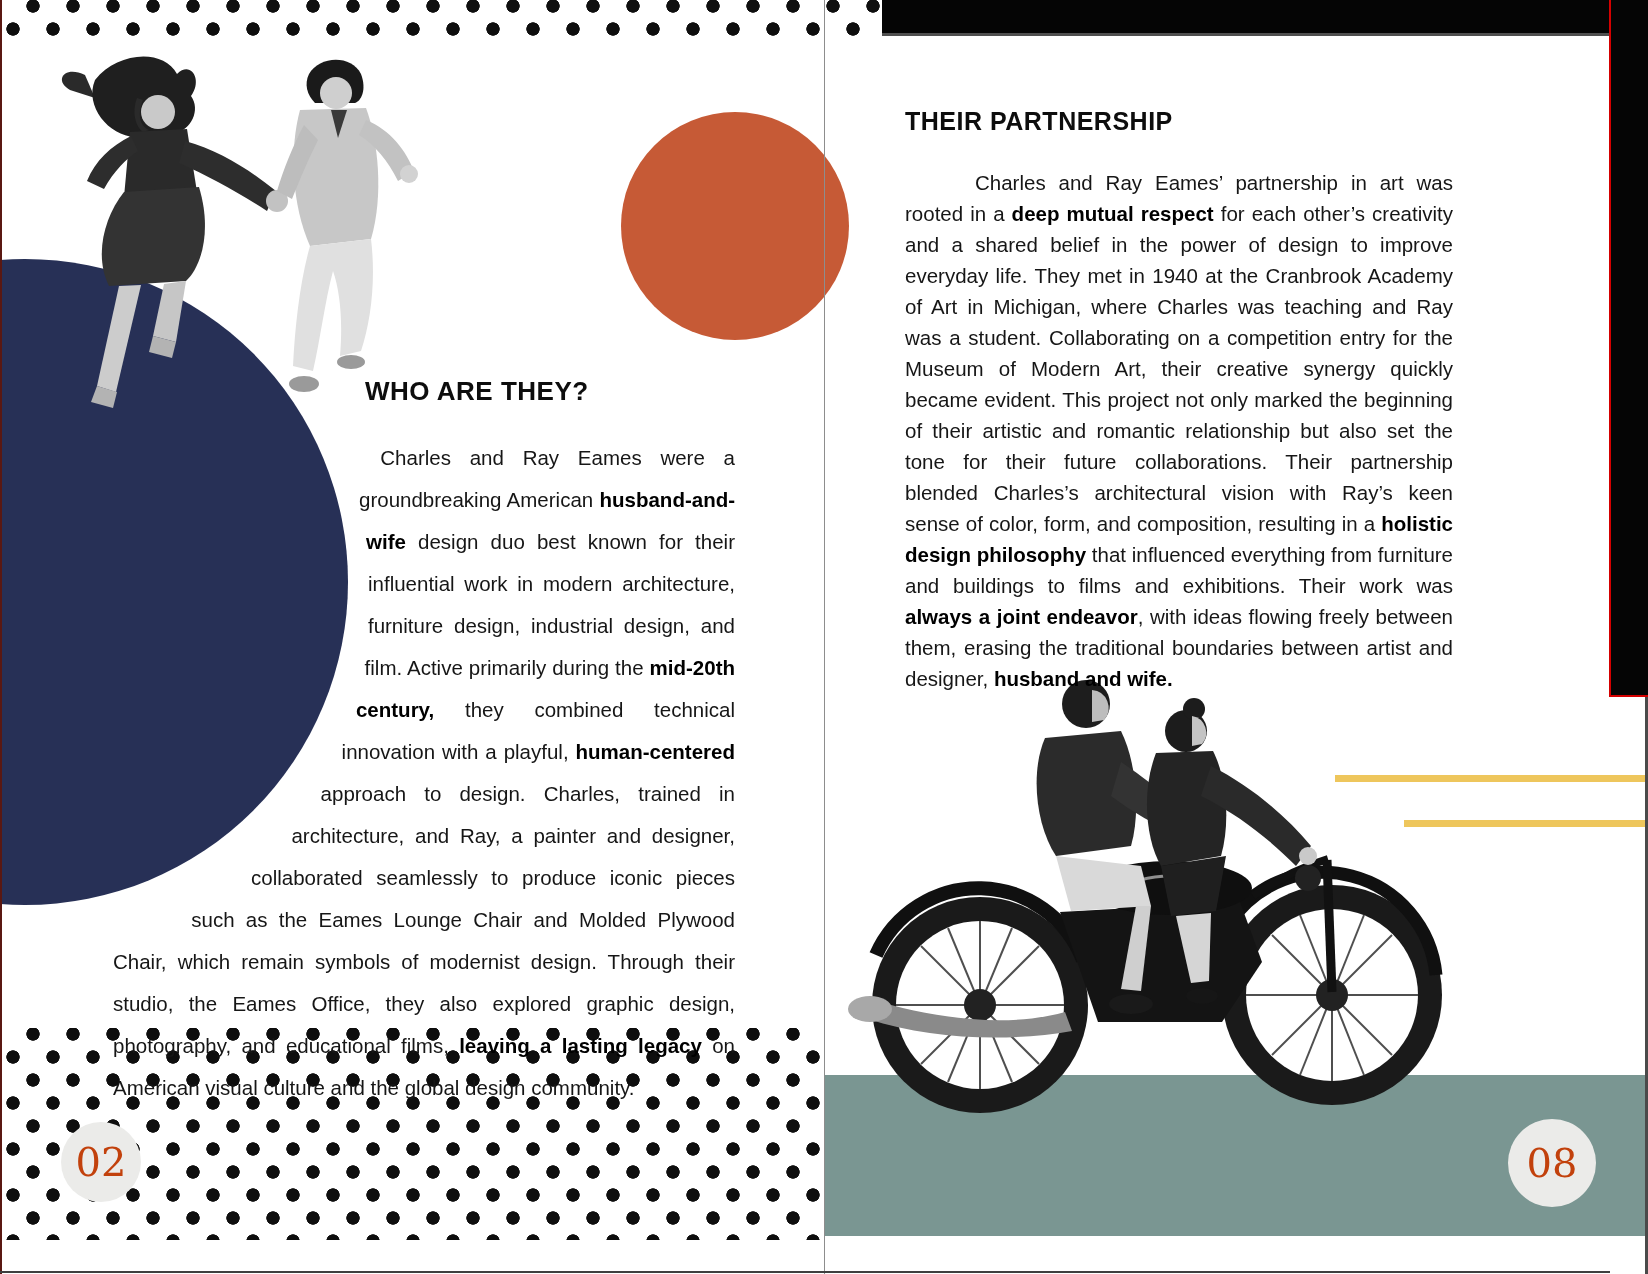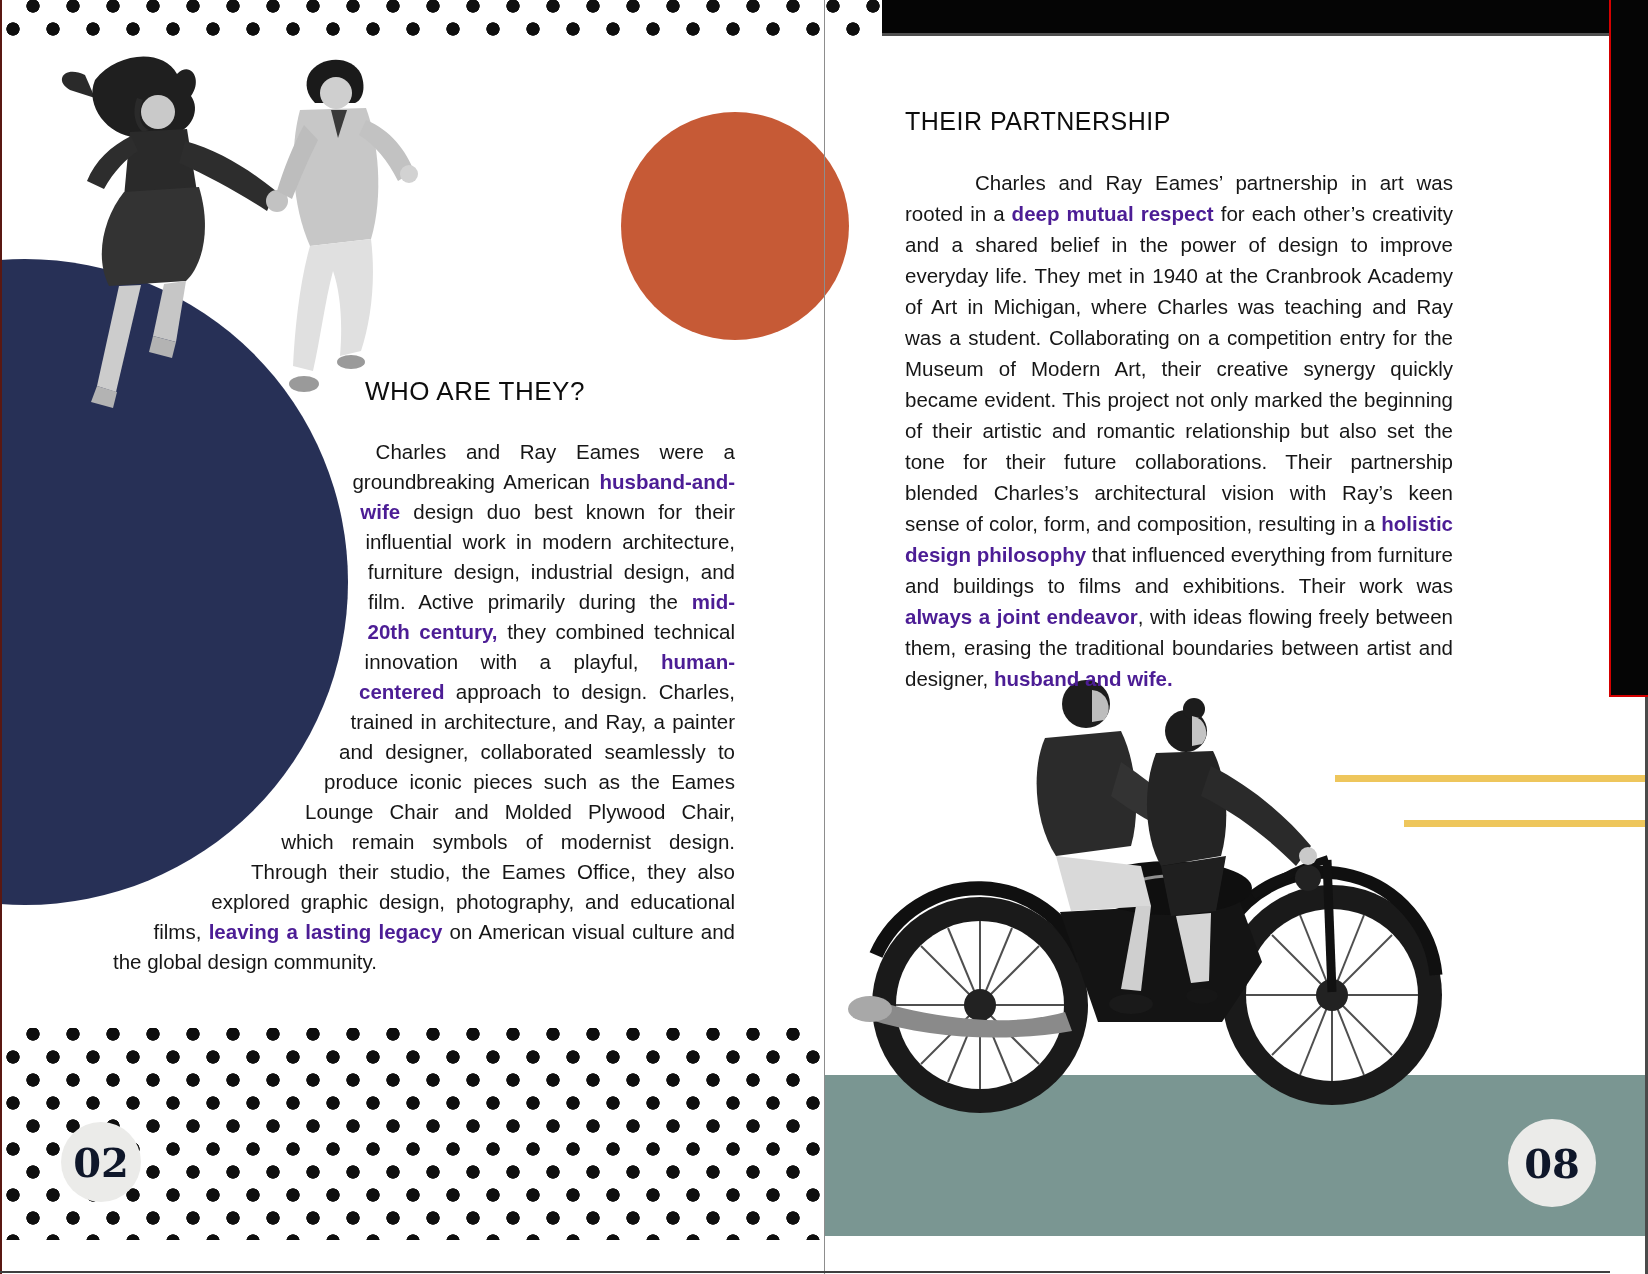--- a/index.html
+++ b/index.html
@@ -38,42 +38,42 @@
                 background:var(--accent_red,#D40000); z-index:5; }
   .red-hline  { position:absolute; left:1611px; top:695px; width:37px; height:2px;
                 background:var(--accent_red,#D40000); z-index:5; }
   .divider    { position:absolute; left:824px; top:0; width:1px; height:1274px;
                 background:#8d8d8d; z-index:6; }
   .border-left   { position:absolute; left:0; top:0; width:2px; height:1274px; background:#5a1812; z-index:8; }
   .border-right  { position:absolute; right:0; top:0; width:3px; height:1274px; background:#4a4a4a; z-index:3; }
   .border-bottom { position:absolute; left:0; top:1271px; width:1610px; height:2px; background:#3f3f3f; z-index:8; }
   
   .heading {
-    position:absolute; z-index:5; font-weight:normal; color:#0d0d0d;
+    position:absolute; z-index:5; font-weight:bold; color:#0d0d0d;
     letter-spacing:0.5px; font-family:"Liberation Sans", sans-serif;
   }
   .h-left  { left:365px; top:376px; font-size:26px; }
   .h-right { left:905px; top:107px; font-size:25px; }
   .body-par {
     position:absolute; z-index:5; text-align:justify; color:#161616;
     font-size:20.5px; line-height:31px; z-index:5;
   }
-  .body-par b { font-weight:bold; color:#4c1d95; }
-  .par-left  { left:113px; top:437px; width:622px; line-height:30px; }
+  .body-par b { font-weight:bold; color:#000000; }
+  .par-left  { left:113px; top:437px; width:622px; line-height:42px; }
   .par-right { left:905px; top:167px; width:548px; text-indent:70px; }
   .circle-float {
     float:left; width:255px; height:505px;
     shape-outside:circle(343px at -88px 162px);
   }
   .par-left p { margin:0; text-indent:34px; }
   
   .pagenum {
     position:absolute; border-radius:50%; background:var(--circle_grey,#EBEBE9);
     display:flex; align-items:center; justify-content:center; z-index:7;
-    font-family:"DejaVu Serif", serif; font-weight:bold; font-size:40px; color:#0f172a;
+    font-family:"DejaVu Serif", serif; font-weight:normal; font-size:40px; color:#c2410c;
   }
   .pn-02 { left:61px;  top:1122px; width:80px; height:80px; }
   .pn-03 { left:1508px; top:1119px; width:88px; height:88px; }
   
   .photo { position:absolute; z-index:3; }
   .jump-photo { left:25px; top:40px; }
   .moto-photo { left:840px; top:660px; }
 </style>
 </head>
 <body>

